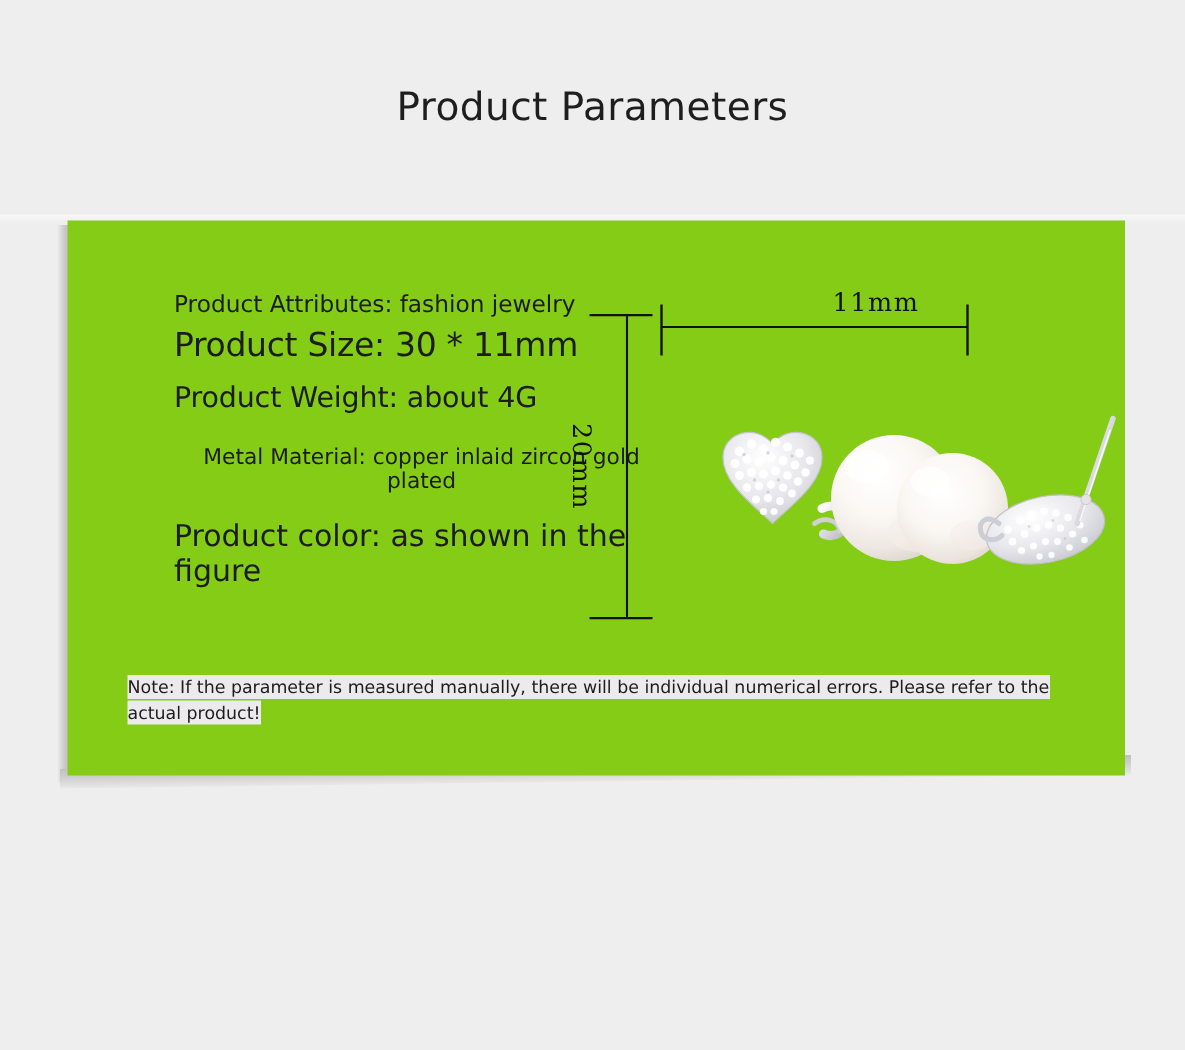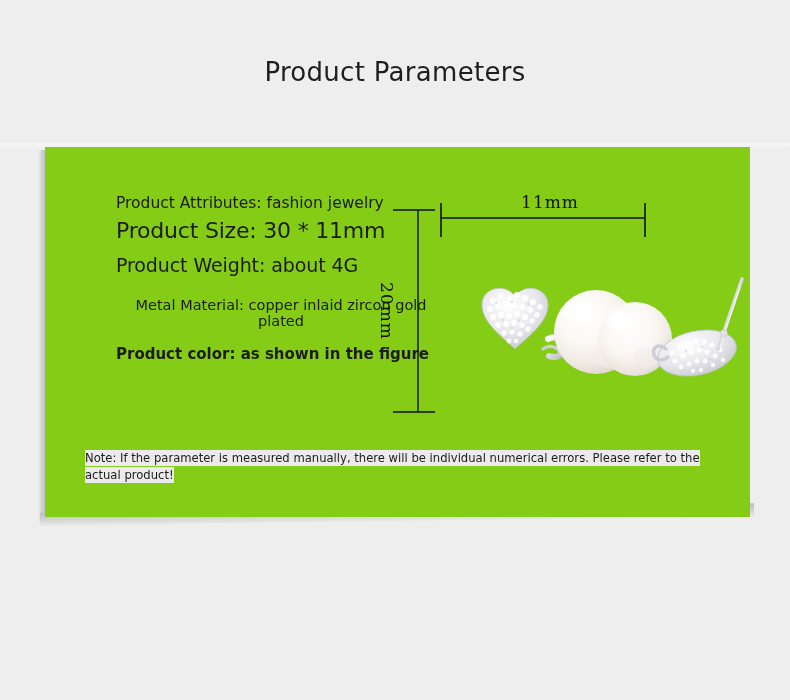--- a/index.html
+++ b/index.html
@@ -83,34 +83,34 @@
   }
   .spec-line {
     color: #1c1c1c;
     font-family: "DejaVu Sans", sans-serif;
     line-height: 1.16;
   }
   .spec-sm  { font-size: 15.5px; margin-bottom: 5px; }
   .spec-lg  { font-size: 22px;   margin-bottom: 11px; letter-spacing: -0.2px;}
   .spec-md  { font-size: 19px;   margin-bottom: 20px; letter-spacing: -0.1px;}
   .spec-sm2 { font-size: 14.5px; margin-bottom: 16px; text-align: center; }
-  .spec-md2 { font-size: 15px; font-weight: bold; }
+  .spec-md2 { font-size: 20px; }
 
   
   .dim-layer {
     position: absolute;
     left: 0;
     top: 0;
     width: 705px;
     height: 370px;
     pointer-events: none;
   }
   .dim-label-h {
     position: absolute;
-    left: 445px;
+    left: 479px;
     top: 45px;
     width: 120px;
     text-align: center;
     font-family: "DejaVu Serif", serif;
     font-size: 17px;
     color: #111;
     letter-spacing: 1px;
   }
   .dim-label-v {
     position: absolute;

